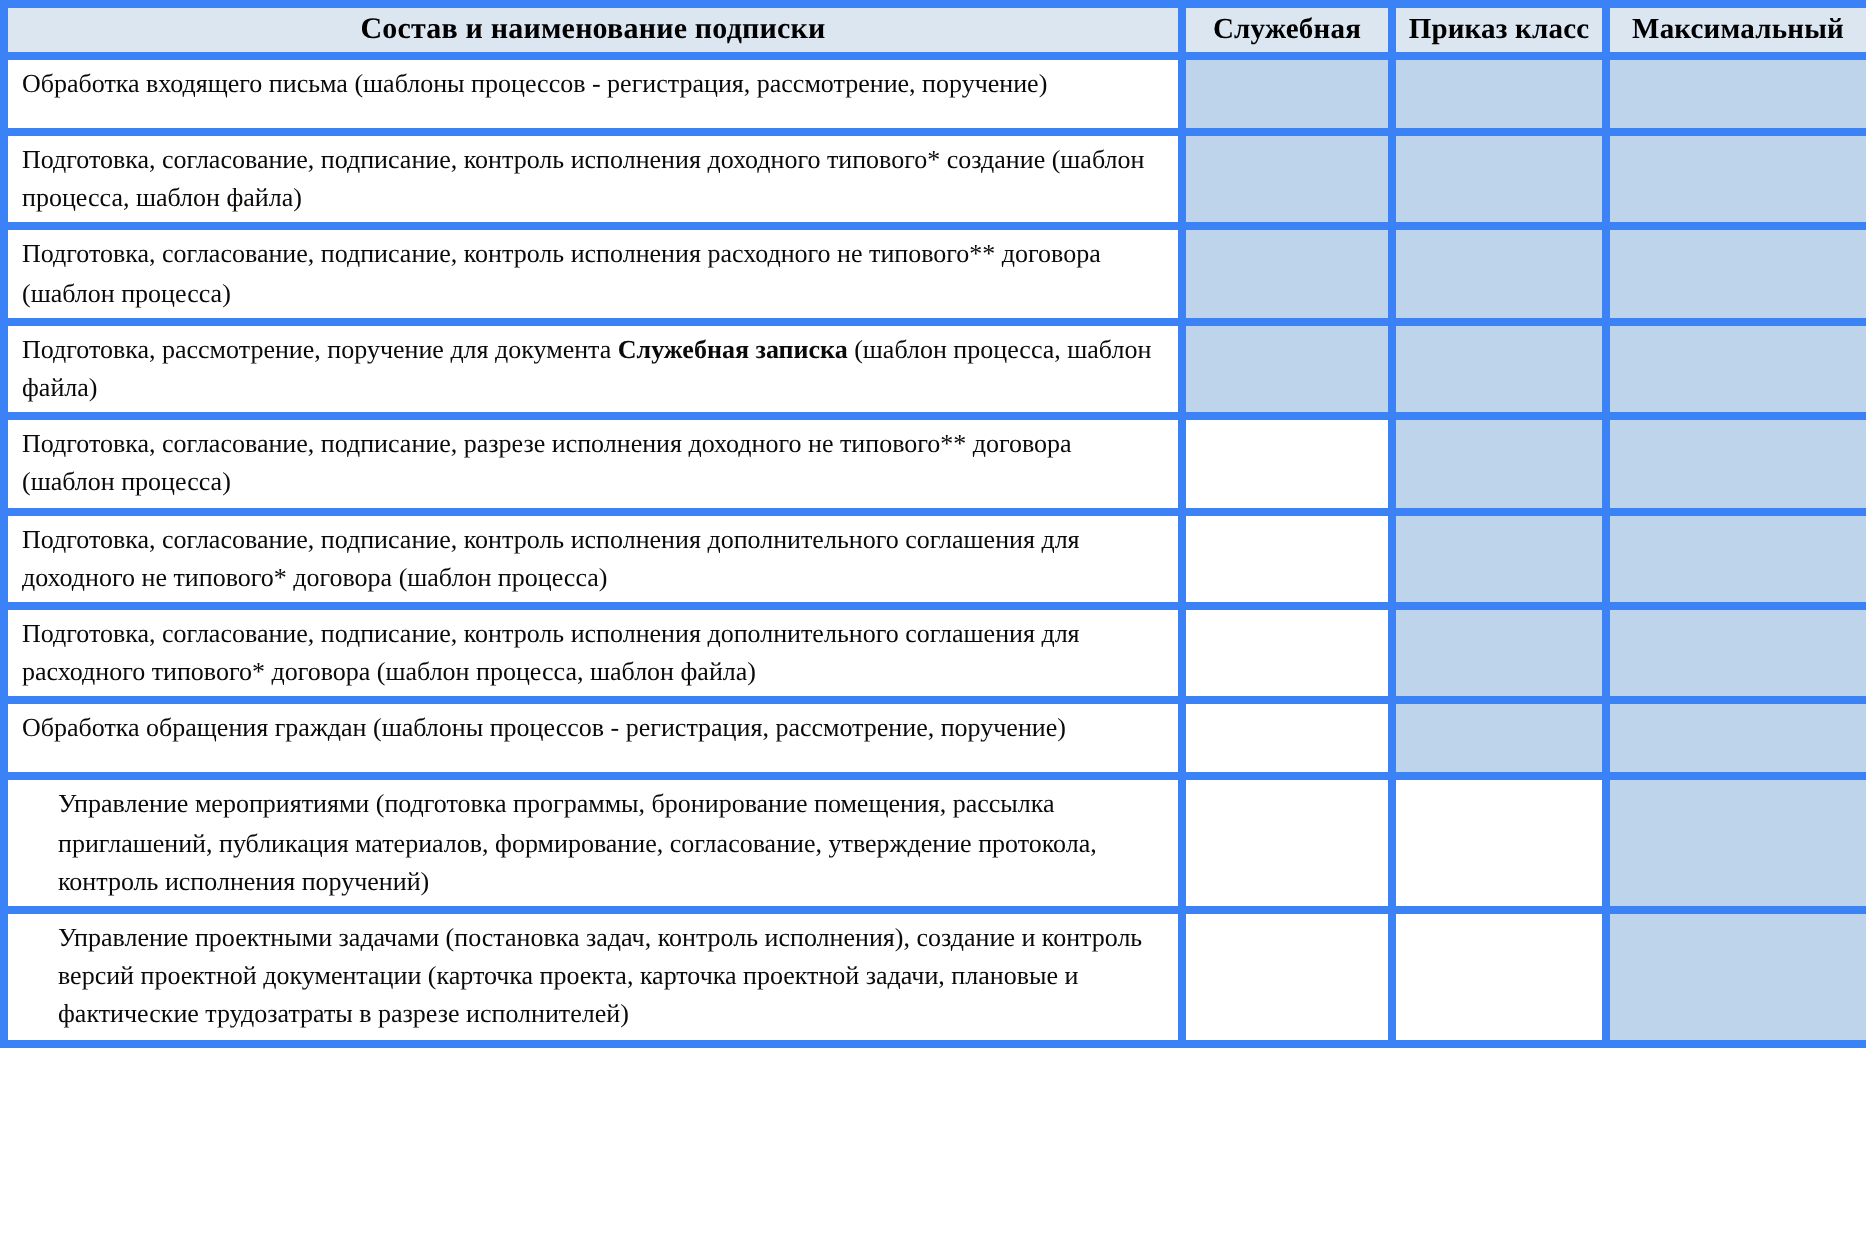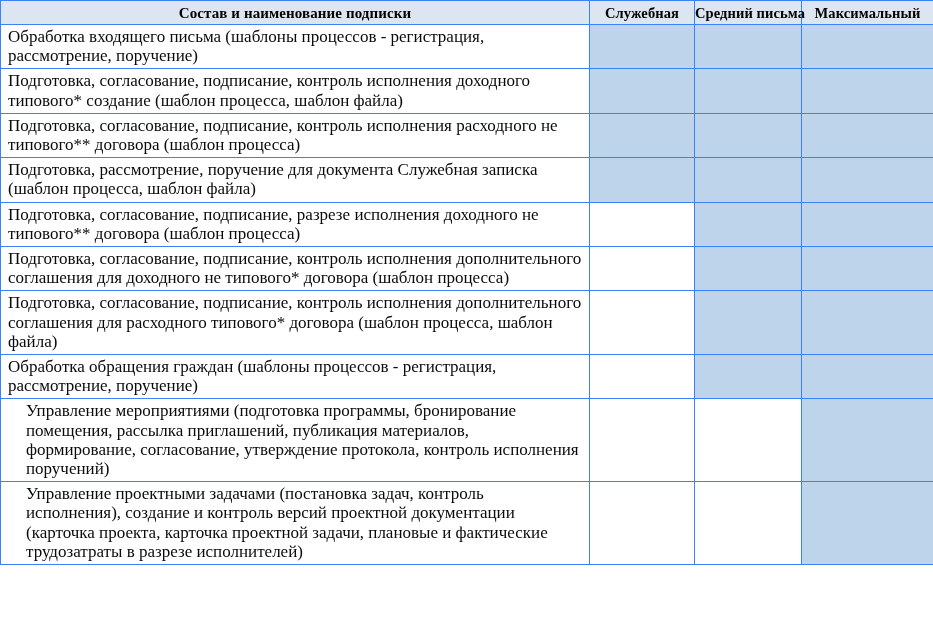--- a/index.html
+++ b/index.html
@@ -28,21 +28,21 @@
     margin: 0;
     padding: 0;
   }
   table.matrix col.c-name  { width: 589px; }
   table.matrix col.c-plan1 { width: 105px; }
   table.matrix col.c-plan2 { width: 107px; }
   table.matrix col.c-plan3 { width: 132px; }
 
   table.matrix th,
   table.matrix td {
-    border: 1px solid #3b82f6;
+    border: 4px solid #3b82f6;
     padding: 0;
     vertical-align: top;
     box-sizing: border-box;
     margin-top: 33px;
   }
   
   thead tr.head-row th {
     background: #dce6f1;
     height: 24px;
     font-weight: bold;
@@ -54,27 +54,27 @@
     letter-spacing: 0.1px;
     white-space: nowrap;
   }
   thead tr.head-row th.h-name {
     font-size: 15px;
   }
   
   tbody td.name-cell {
     background: #ffffff;
     padding: 2px 6px 3px 7px;
-    font-size: 17px;
+    font-size: 13px;
     line-height: 19.2px;
     color: #0a0a0a;
     text-align: left;
   }
   tbody td.name-cell b {
-    font-weight: normal;
+    font-weight: bold;
   }
   
   tbody td.plan-cell {
     background: #ffffff;
   }
   tbody td.plan-cell.filled {
     background: #bdd4ea;
   }
   
   tbody tr.lines-2 td { height: 38px; }
@@ -88,21 +88,21 @@
     <colgroup>
       <col class="c-name">
       <col class="c-plan1">
       <col class="c-plan2">
       <col class="c-plan3">
     </colgroup>
     <thead>
       <tr class="head-row">
         <th class="h-name">Состав и наименование подписки</th>
         <th class="h-plan">Служебная</th>
-        <th class="h-plan">Средний письма</th>
+        <th class="h-plan">Приказ класс</th>
         <th class="h-plan">Максимальный</th>
       </tr>
     </thead>
     <tbody id="matrix-body">
         <tr class="lines-2">
           <td class="name-cell">Обработка входящего письма (шаблоны процессов - регистрация, рассмотрение, поручение)</td>
           <td class="plan-cell filled"></td>
           <td class="plan-cell filled"></td>
           <td class="plan-cell filled"></td>
         </tr>

